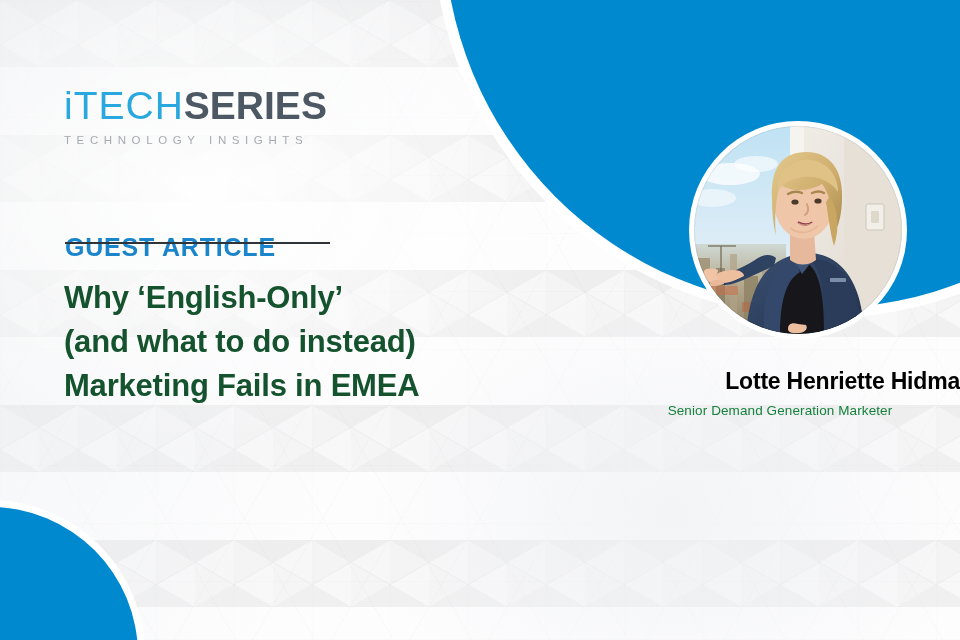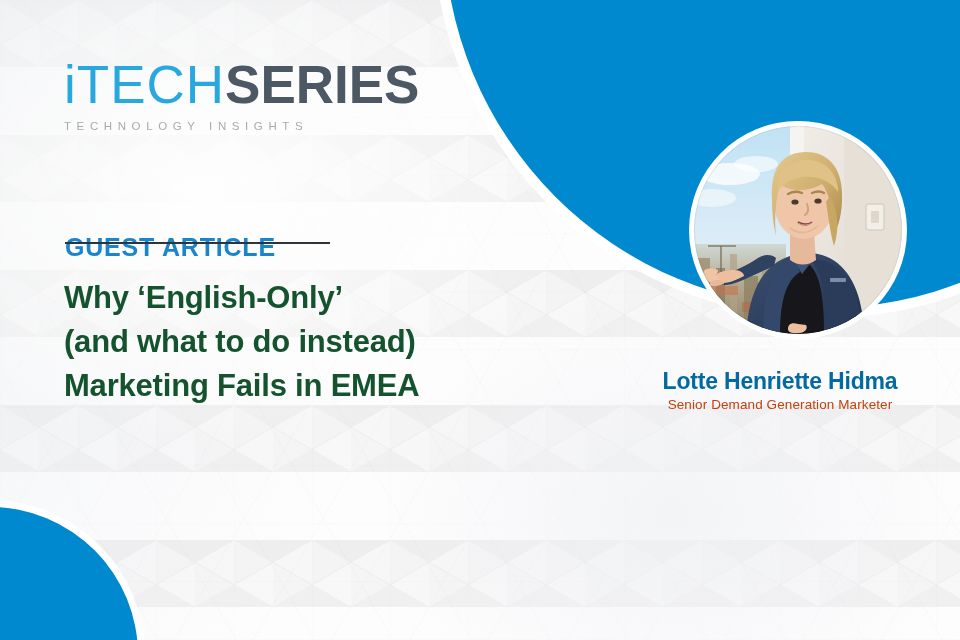--- a/index.html
+++ b/index.html
@@ -85,24 +85,25 @@
     left:-158px; top:507px;
   }
 
   
   .logo {
     position:absolute;
     left:64px; top:58px;
     width:360px;
   }
   .logo-word {
-    font-size:53px;
+    font-size:39px;
     line-height:1;
     letter-spacing:-0.5px;
     white-space:nowrap;
+    margin-top:28px;
   }
   .logo-itech {
     color:#29a8df;
     font-weight:300;
     letter-spacing:1px;
   }
   .logo-series {
     color:#4c5864;
     font-weight:bold;
     letter-spacing:0px;
@@ -168,28 +169,29 @@
   
   .byline {
     position:absolute;
     left:600px; top:368px;
     width:360px;
     text-align:center;
   }
   .byline-name {
     font-size:23px;
     font-weight:bold;
-    color:#0369a1;
+    color:#000000;
     letter-spacing:-0.2px;
     line-height:1.2;
+    text-align:right;
   }
   .byline-role {
-    margin-top:1px;
+    margin-top:7px;
     font-size:13.5px;
-    color:#c2410c;
+    color:#15803d;
     font-weight:400;
     letter-spacing:0.1px;
   }
 </style>
 </head>
 <body>
 
 <div id="stage">
 
   <div class="hex-bg"></div>

